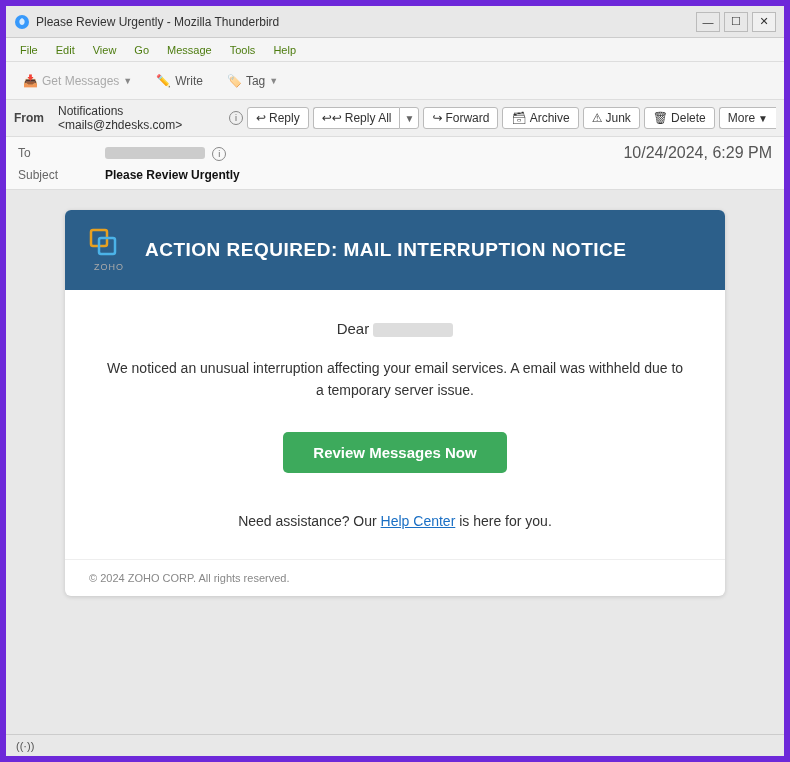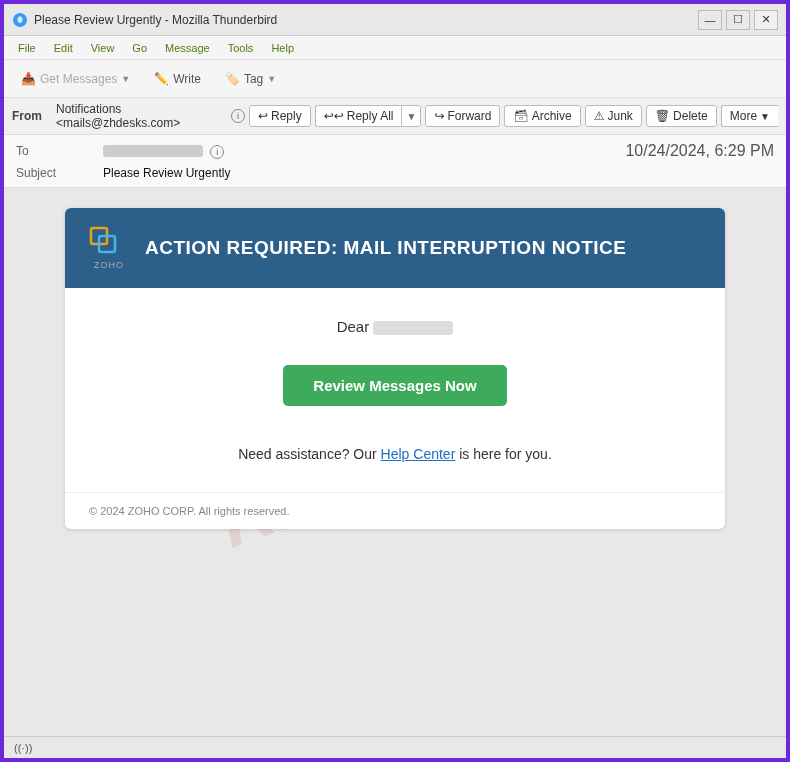--- a/index.html
+++ b/index.html
@@ -11,21 +11,21 @@
       overflow: hidden;
       display: flex;
       flex-direction: column;
     }
 
     
     .window {
       width: 790px;
       height: 762px;
       background: #f5f5f5;
-      border: 4px solid #6d28d9;
+      border: 6px solid #6d28d9;
       display: flex;
       flex-direction: column;
     }
 
     .title-bar {
       background: #e8e8e8;
       height: 32px;
       display: flex;
       align-items: center;
       padding: 0 8px;
@@ -181,21 +181,21 @@
     }
     .meta-value {
       color: #333;
       flex: 1;
     }
     .meta-date {
       color: #555;
       font-size: 16px;
     }
     .meta-subject {
-      font-weight: normal;
+      font-weight: bold;
       color: #111;
     }
     .privacy-icon {
       display: inline-block;
       width: 14px;
       height: 14px;
       border: 1px solid #888;
       border-radius: 50%;
       font-size: 9px;
       color: #666;
@@ -491,20 +491,21 @@
           <span class="zoho-text-logo">ZOHO</span>
         </div>
         <span class="header-title">ACTION REQUIRED: MAIL INTERRUPTION NOTICE</span>
       </div>
 
       <div class="email-card-body">
         <p class="dear-line">
           <span>Dear</span>
           <span class="dear-name"> </span>
         </p>
+        <p class="body-text">We noticed an unusual interruption affecting your email services. A email was withheld due to a temporary server issue.</p>
         <button class="review-btn">Review Messages Now</button>
         <p class="assistance-text">
           <span>Need assistance? Our </span><span class="help-link">Help Center</span><span> is here for you.</span>
         </p>
       </div>
 
       <div class="email-card-footer">
         <span>© 2024 ZOHO CORP. All rights reserved.</span>
       </div>
     </div>

